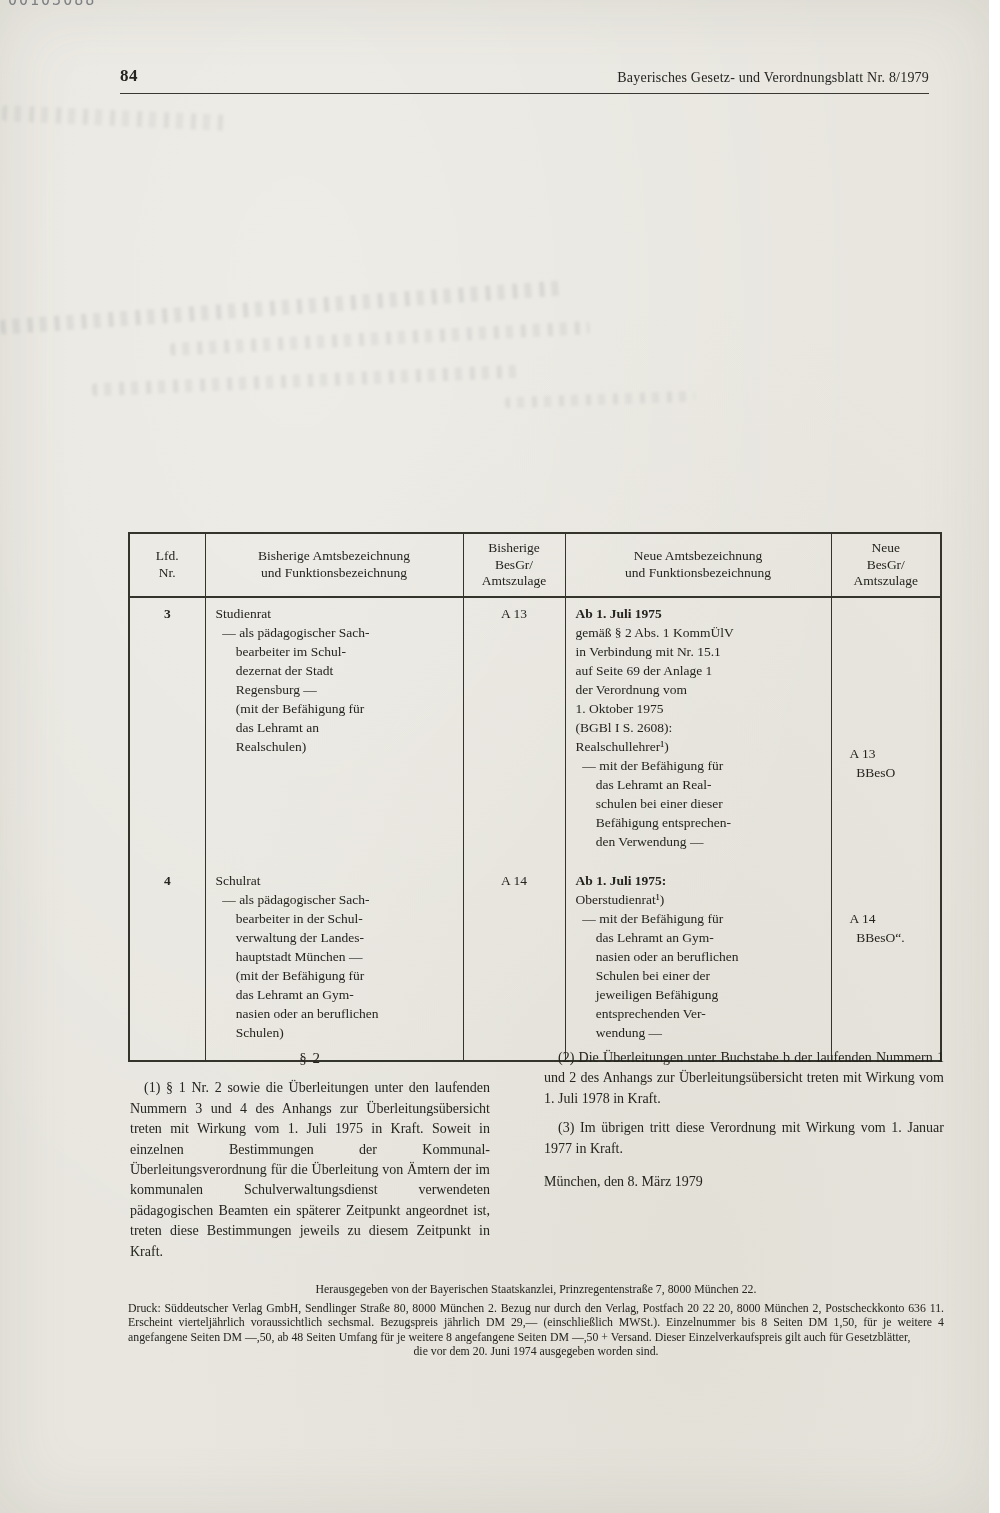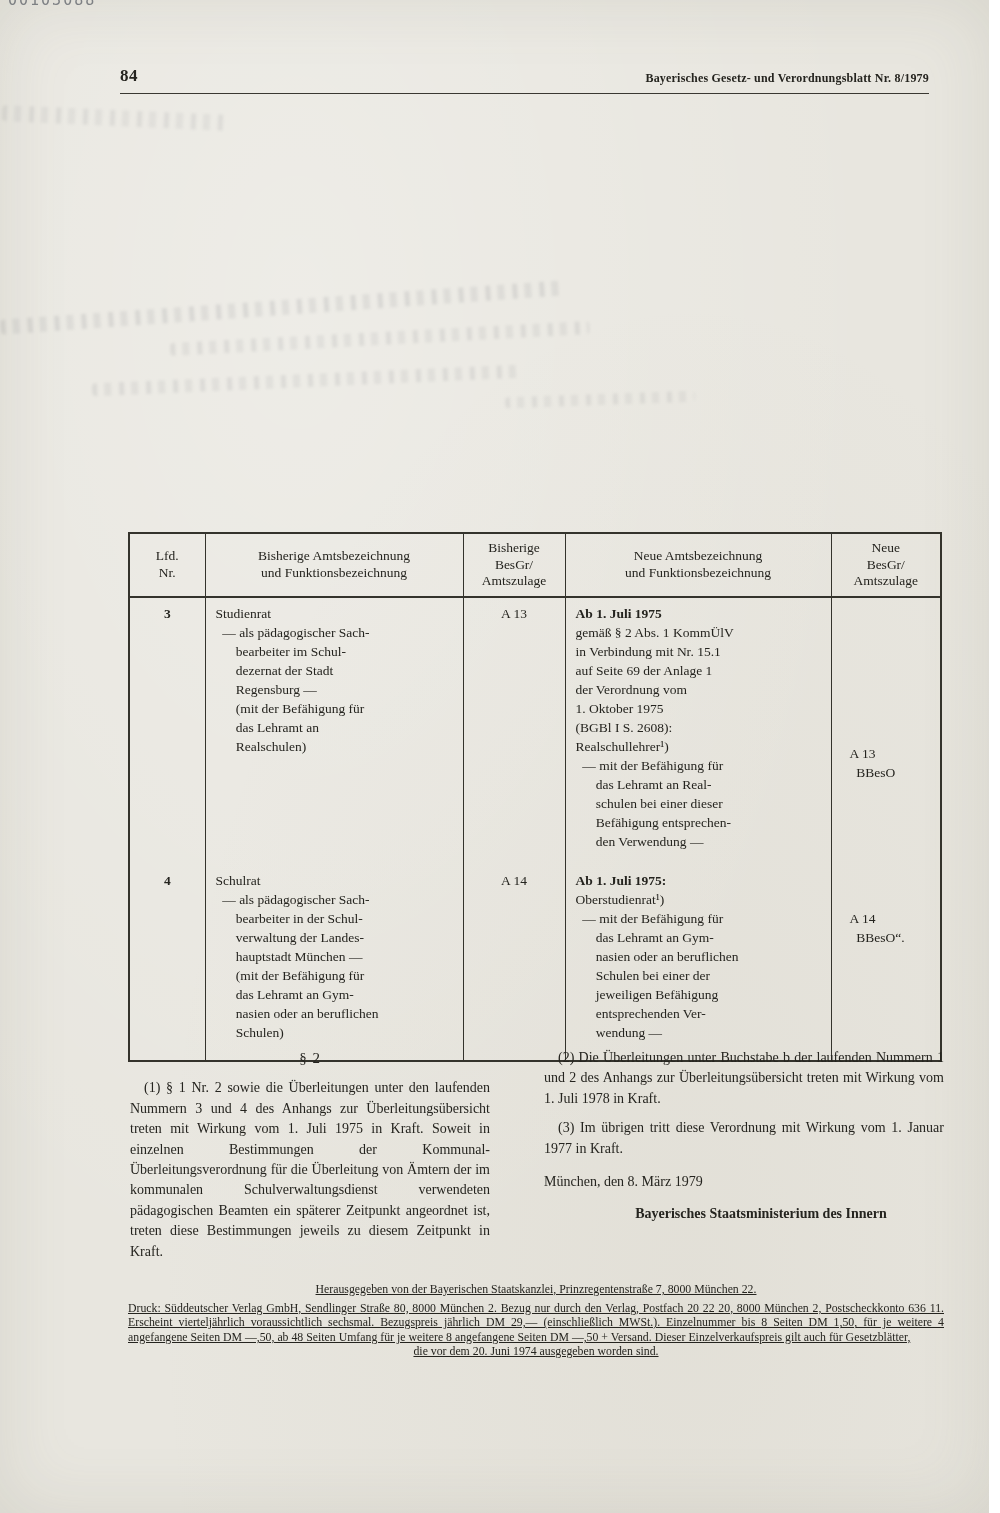--- a/index.html
+++ b/index.html
@@ -18,21 +18,21 @@
   
   .corner-mark{
     position:absolute;top:-9px;left:8px;
     font-family:"DejaVu Sans Mono", monospace;
     font-size:15px;letter-spacing:2px;
     color:rgba(86,90,99,0.72);
   }
   
   .running-head{position:absolute;top:68px;left:120px;right:60px;text-align:right;}
   .page-number{position:absolute;left:0;top:-2px;font-weight:bold;font-size:17px;letter-spacing:0.5px;}
-  .running-title{font-weight:bold;font-size:12px;letter-spacing:0.2px;margin-left:28px;}
+  .running-title{font-weight:normal;font-size:14px;letter-spacing:0.2px;margin-left:28px;}
   .head-rule{position:absolute;top:93px;left:120px;right:60px;border-top:1.6px solid #3a3832;}
   
   .masthead{position:absolute;left:465px;top:141px;line-height:21px;font-size:14px;}
   .masthead-title{font-weight:bold;font-size:15.5px;margin-bottom:1px;}
   
   .smudge{
     position:absolute;
     background:repeating-linear-gradient(90deg,
       rgba(100,102,110,0.55) 0px, rgba(100,102,110,0.55) 5px,
       transparent 5px, transparent 12px,
@@ -80,21 +80,21 @@
   .section2{position:absolute;left:130px;top:1048px;width:814px;display:flex;gap:54px;
     font-size:14px;line-height:20.4px;}
   .col-left{width:360px;}
   .col-right{width:400px;}
   .sec-heading{text-align:center;font-size:15px;letter-spacing:1px;margin:0 0 10px 0;}
   .para{margin:0 0 9px 0;text-indent:14px;text-align:justify;}
   .dateline{margin-top:13px;}
   .ministry{margin-top:12px;font-weight:bold;text-align:center;padding-left:34px;}
   .signature{margin-top:3px;text-align:center;padding-left:34px;letter-spacing:0.4px;}
   
-  .footer{position:absolute;left:128px;top:1282px;width:816px;font-size:11.8px;line-height:14.6px;text-decoration:underline;}
+  .footer{position:absolute;left:128px;top:1282px;width:816px;font-size:11.8px;line-height:14.6px;}
   .foot-pub{text-align:center;margin:0 0 4px 0;}
   .foot-imprint{text-align:justify;margin:0;}
   .foot-last{text-align:center;margin:0;}
 </style>
 </head>
 <body>
 
 <div class="page">
 
   <div class="corner-mark">00103088</div>
@@ -205,21 +205,20 @@
 
   <div class="section2">
     <div class="col-left">
       <div class="sec-heading">§ 2</div>
       <p class="para">(1) § 1 Nr. 2 sowie die Überleitungen unter den laufenden Nummern 3 und 4 des Anhangs zur Überleitungsübersicht treten mit Wirkung vom 1. Juli 1975 in Kraft. Soweit in einzelnen Bestimmungen der Kommunal-Überleitungsverordnung für die Überleitung von Ämtern der im kommunalen Schulverwaltungsdienst verwendeten pädagogischen Beamten ein späterer Zeitpunkt angeordnet ist, treten diese Bestimmungen jeweils zu diesem Zeitpunkt in Kraft.</p>
     </div>
     <div class="col-right">
       <p class="para">(2) Die Überleitungen unter Buchstabe b der laufenden Nummern 1 und 2 des Anhangs zur Überleitungsübersicht treten mit Wirkung vom 1. Juli 1978 in Kraft.</p>
       <p class="para">(3) Im übrigen tritt diese Verordnung mit Wirkung vom 1. Januar 1977 in Kraft.</p>
       <div class="dateline">München, den 8. März 1979</div>
-      <div class="ministry">Bayerisches Staatsministerium des Innern</div>
     </div>
   </div>
 
   <div class="footer">
     <p class="foot-pub">Herausgegeben von der Bayerischen Staatskanzlei, Prinzregentenstraße 7, 8000 München 22.</p>
     <p class="foot-imprint">Druck: Süddeutscher Verlag GmbH, Sendlinger Straße 80, 8000 München 2. Bezug nur durch den Verlag, Postfach 20 22 20, 8000 München 2, Postscheckkonto 636 11. Erscheint vierteljährlich voraussichtlich sechsmal. Bezugspreis jährlich DM 29,— (einschließlich MWSt.). Einzelnummer bis 8 Seiten DM 1,50, für je weitere 4 angefangene Seiten DM —,50, ab 48 Seiten Umfang für je weitere 8 angefangene Seiten DM —,50 + Versand. Dieser Einzelverkaufspreis gilt auch für Gesetzblätter,</p>
     <p class="foot-last">die vor dem 20. Juni 1974 ausgegeben worden sind.</p>
   </div>
 
 </div>

